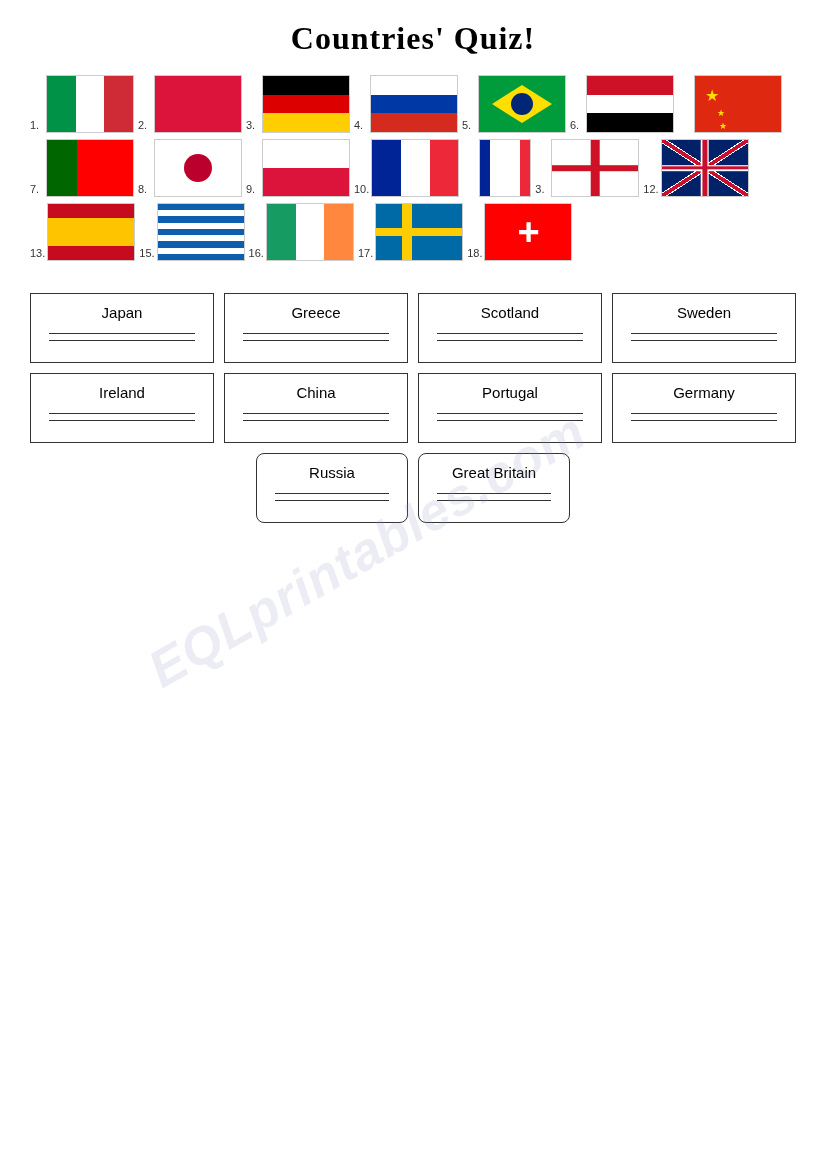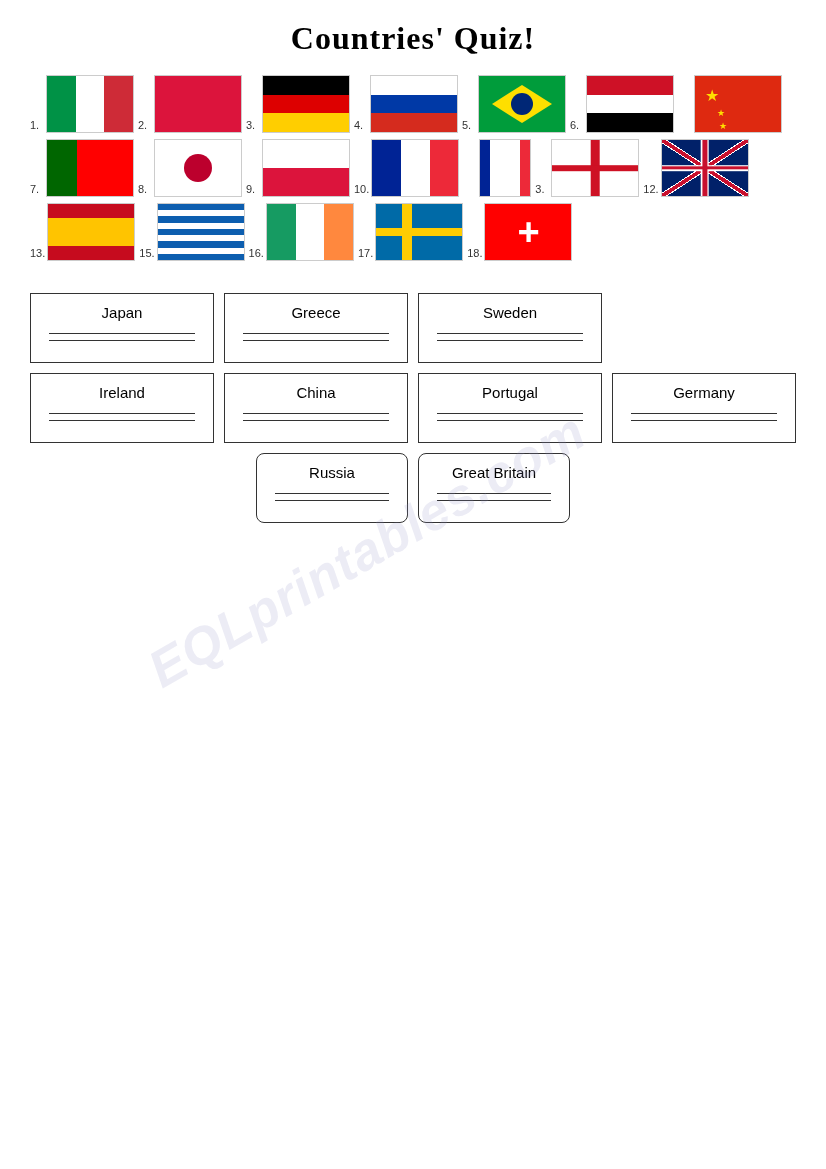--- a/index.html
+++ b/index.html
@@ -441,20 +441,25 @@
       <div class="country-name">Japan</div>
       <div class="answer-line"></div>
       <div class="answer-line"></div>
     </div>
     <div class="answer-box">
       <div class="country-name">Greece</div>
       <div class="answer-line"></div>
       <div class="answer-line"></div>
     </div>
     <div class="answer-box">
+      <div class="country-name">Scotland</div>
+      <div class="answer-line"></div>
+      <div class="answer-line"></div>
+    </div>
+    <div class="answer-box">
       <div class="country-name">Sweden</div>
       <div class="answer-line"></div>
       <div class="answer-line"></div>
     </div>
   </div>
 
   <div class="answer-grid">
     <div class="answer-box">
       <div class="country-name">Ireland</div>
       <div class="answer-line"></div>

